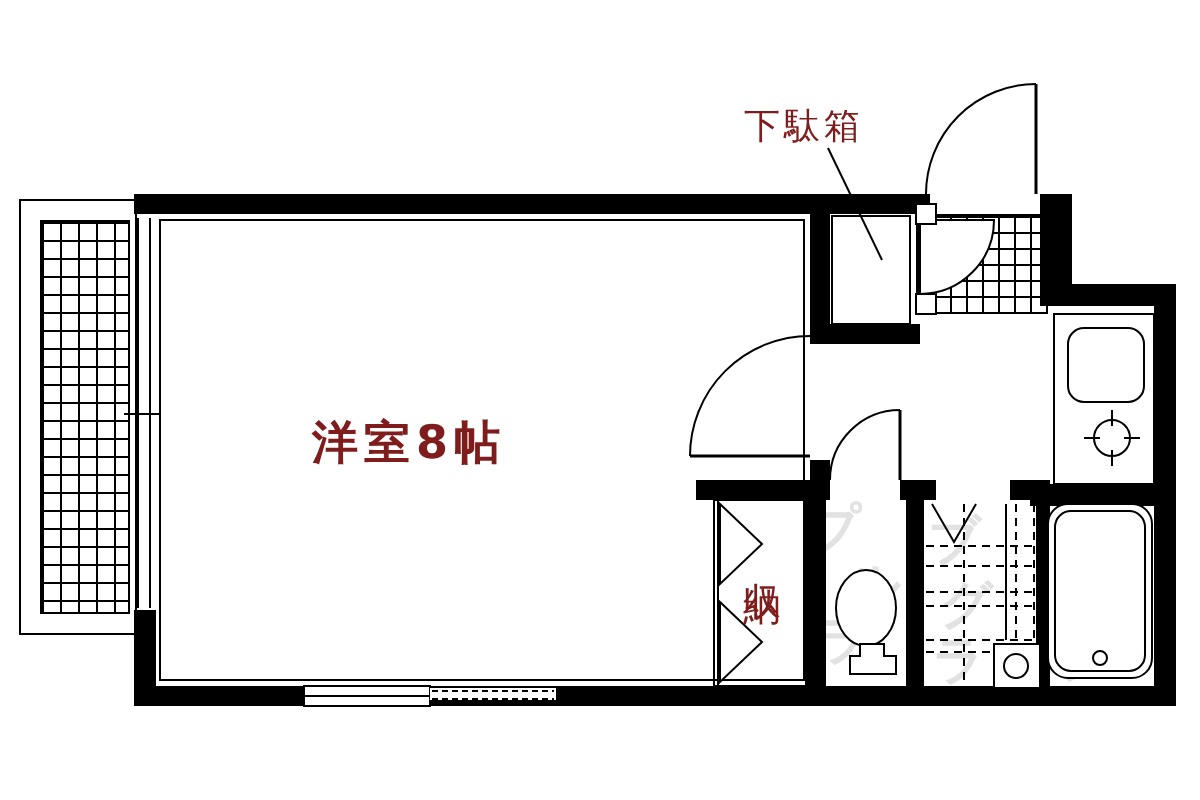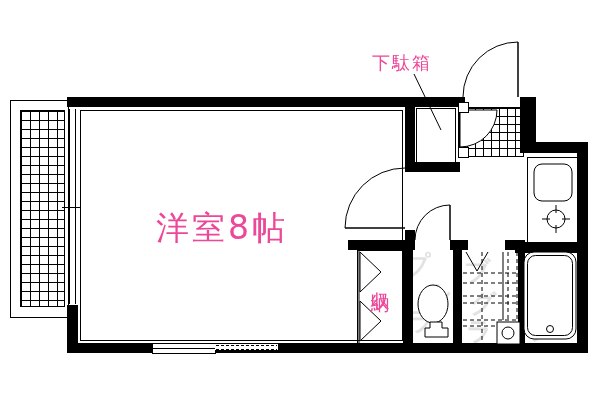--- a/index.html
+++ b/index.html
@@ -16,23 +16,23 @@
       repeating-linear-gradient(to right, #000 0 1px, transparent 1px 9px),
       repeating-linear-gradient(to bottom, #000 0 1px, transparent 1px 9px);
   }
   #genkan-tiles {
     left:458px; top:107px; width:66px; height:50px;
     background-image:
       repeating-linear-gradient(to right, #000 0 1px, transparent 1px 8px),
       repeating-linear-gradient(to bottom, #000 0 1px, transparent 1px 8px);
   }
   #plan-svg { position:absolute; left:0; top:0; z-index:3; }
-  .label { position:absolute; color:#ec4899; z-index:4; white-space:nowrap; }
+  .label { position:absolute; color:#7f1d1d; z-index:4; white-space:nowrap; }
   #label-shoe-cabinet { left:372px; top:51px; font-size:18px; letter-spacing:2px; }
-  #label-main-room   { left:156px; top:206px; font-size:33px; letter-spacing:3px; font-weight:400; }
+  #label-main-room   { left:156px; top:206px; font-size:23px; letter-spacing:3px; font-weight:700; }
   #label-storage {
     left:368px; top:276px; font-size:19px; letter-spacing:3px;
     writing-mode:vertical-rl; text-orientation:upright;
   }
   #watermark { position:absolute; left:0; top:0; width:600px; height:400px; z-index:2; }
   .wm-glyph { position:absolute; color:#e2e2e2; font-weight:bold; line-height:1; }
   .grid-layer { z-index:1; }
 </style>
 </head>
 <body>

